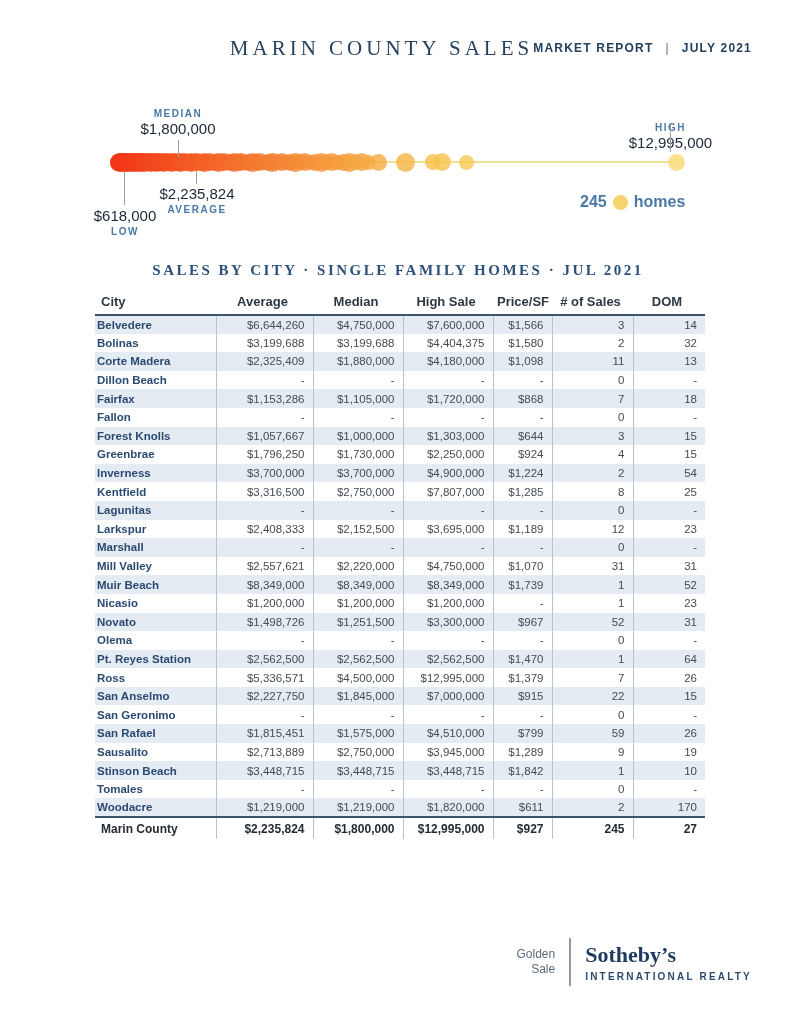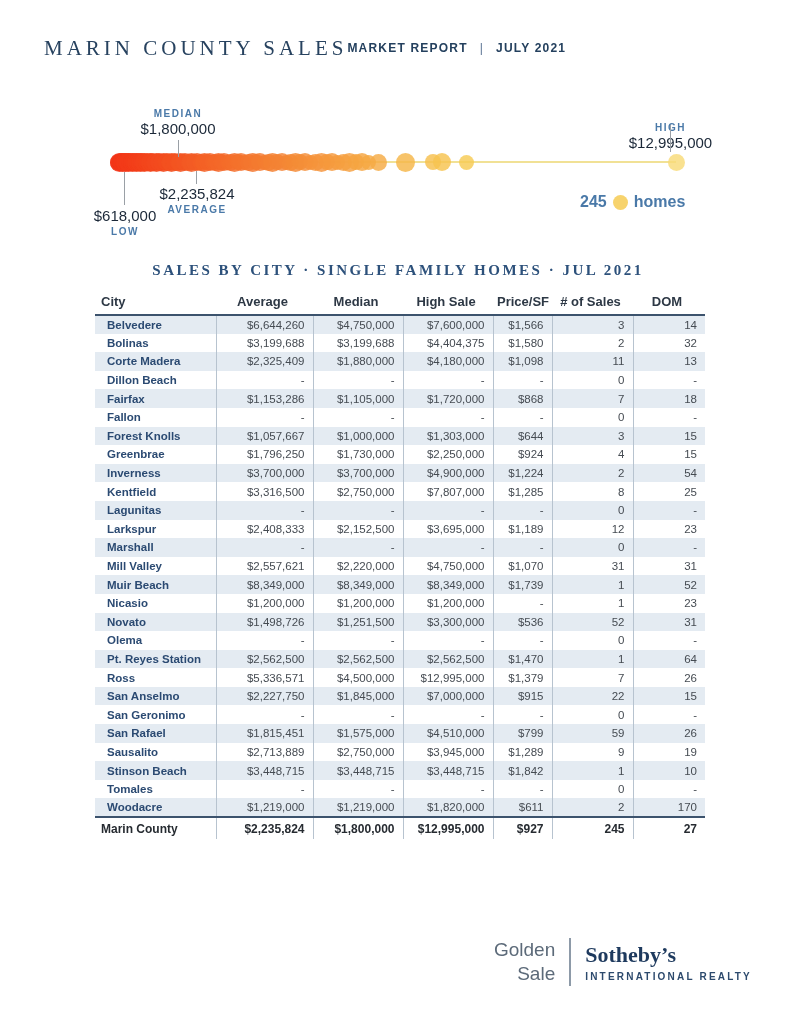--- a/index.html
+++ b/index.html
@@ -1,20 +1,20 @@
 <!DOCTYPE html>
 <html><head>
 <meta charset="utf-8">
 <style>
   * { margin:0; padding:0; box-sizing:border-box; }
   body { background:#ffffff; font-family:"Liberation Sans", sans-serif; }
   .page { position:relative; width:796px; height:1030px; background:#ffffff; overflow:hidden; margin:0 auto; }
 
   
-  .doc-header { position:absolute; top:36px; left:44px; right:44px; display:flex; justify-content:flex-start; align-items:flex-start; }
+  .doc-header { position:absolute; top:36px; left:44px; right:44px; display:flex; justify-content:flex-end; align-items:flex-start; }
   .doc-title { font-family:"Liberation Serif", serif; font-size:21px; letter-spacing:4px; color:#27425f; font-weight:normal; }
   .doc-meta { margin-top:5px; font-size:12px; letter-spacing:1.2px; color:#24405e; font-weight:bold; display:flex; align-items:center; }
   .doc-meta .sep { padding:0 12px; color:#5a7393; font-weight:normal; }
 
   
   .chart { position:absolute; top:90px; left:0; width:796px; height:160px; }
   .axis-line { position:absolute; left:118px; top:71px; width:558px; height:2px; background:#f1e195; }
   .dot { position:absolute; border-radius:50%; opacity:0.82; }
   .callout { position:absolute; text-align:center; }
   .stat-label { font-size:10px; font-weight:bold; letter-spacing:1.5px; color:#4a79a8; }
@@ -25,30 +25,30 @@
   .legend-dot { width:15px; height:15px; border-radius:50%; background:#f7d36d; }
 
   
   .table-title { position:absolute; top:262px; left:0; width:796px; text-align:center;
     font-family:"Liberation Serif", serif; font-size:15px; letter-spacing:2.5px; color:#2d517b; font-weight:bold; }
   .table-wrap { position:absolute; top:292px; left:95px; width:610px; }
   table { border-collapse:collapse; table-layout:fixed; width:610px; }
   thead th { font-size:13px; font-weight:bold; color:#2d3845; padding:2px 8px 5px 4px; border-bottom:2px solid #3c536d; text-align:center; }
   thead th.city-col { text-align:left; padding-left:6px; }
   tbody td { font-size:11.5px; height:18.6px; padding:0 8px 0 4px; color:#454b52; text-align:right; }
-  tbody td.city-cell { color:#2b4a72; font-weight:bold; text-align:left; padding-left:12px; }
+  tbody td.city-cell { color:#2b4a72; font-weight:bold; text-align:left; padding-left:2px; }
   tbody td + td { border-left:1px solid #b7c3cf; }
   tbody tr:nth-child(odd) { background:#e4ebf2; }
   tfoot td { border-top:2px solid #3c536d; font-weight:bold; color:#262b31; font-size:12px; height:22px; text-align:right; padding:0 8px 0 4px; }
   tfoot td.city-cell { text-align:left; padding-left:6px; }
   tfoot td + td { border-left:1px solid #b7c3cf; }
 
   
   .brand { position:absolute; top:938px; right:44px; display:flex; align-items:center; gap:14px; }
-  .brand-left { text-align:right; color:#5c6a79; font-size:19px; line-height:1.25; }
+  .brand-left { text-align:right; color:#5c6a79; font-size:12px; line-height:1.25; }
   .brand-divider { width:2px; height:48px; background:#8d9aa8; }
   .brand-right-name { font-family:"Liberation Serif", serif; font-weight:bold; font-size:22px; color:#1e3a5e; }
   .brand-right-sub { font-size:10px; letter-spacing:2.2px; color:#2d4a6d; font-weight:bold; margin-top:3px; }
 </style>
 </head>
 <body>
 
 <div class="page">
 
   <div class="doc-header">
@@ -379,21 +379,21 @@
             <td class="value-cell">$1,200,000</td>
             <td class="value-cell">-</td>
             <td class="value-cell">1</td>
             <td class="value-cell">23</td>
           </tr>
           <tr>
             <td class="city-cell">Novato</td>
             <td class="value-cell">$1,498,726</td>
             <td class="value-cell">$1,251,500</td>
             <td class="value-cell">$3,300,000</td>
-            <td class="value-cell">$536</td>
+            <td class="value-cell">$967</td>
             <td class="value-cell">52</td>
             <td class="value-cell">31</td>
           </tr>
           <tr>
             <td class="city-cell">Olema</td>
             <td class="value-cell">-</td>
             <td class="value-cell">-</td>
             <td class="value-cell">-</td>
             <td class="value-cell">-</td>
             <td class="value-cell">0</td>

